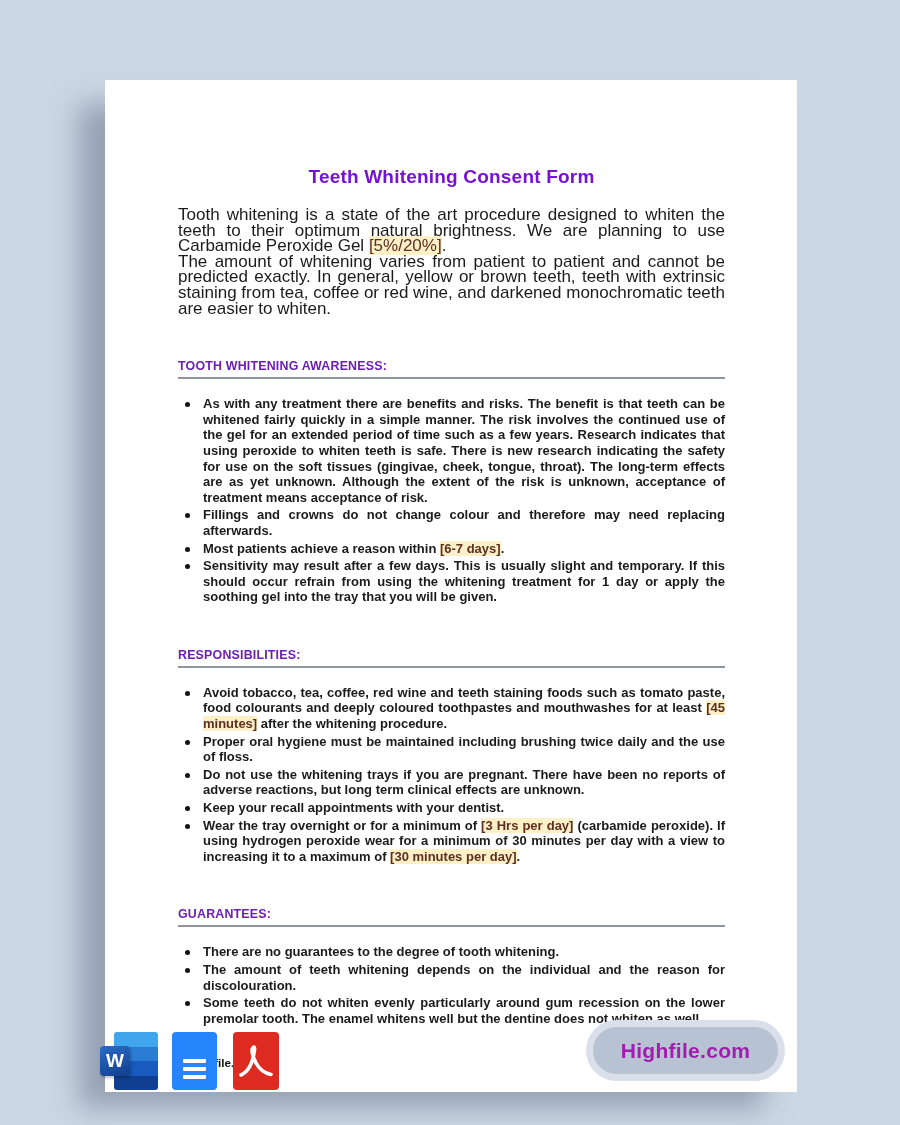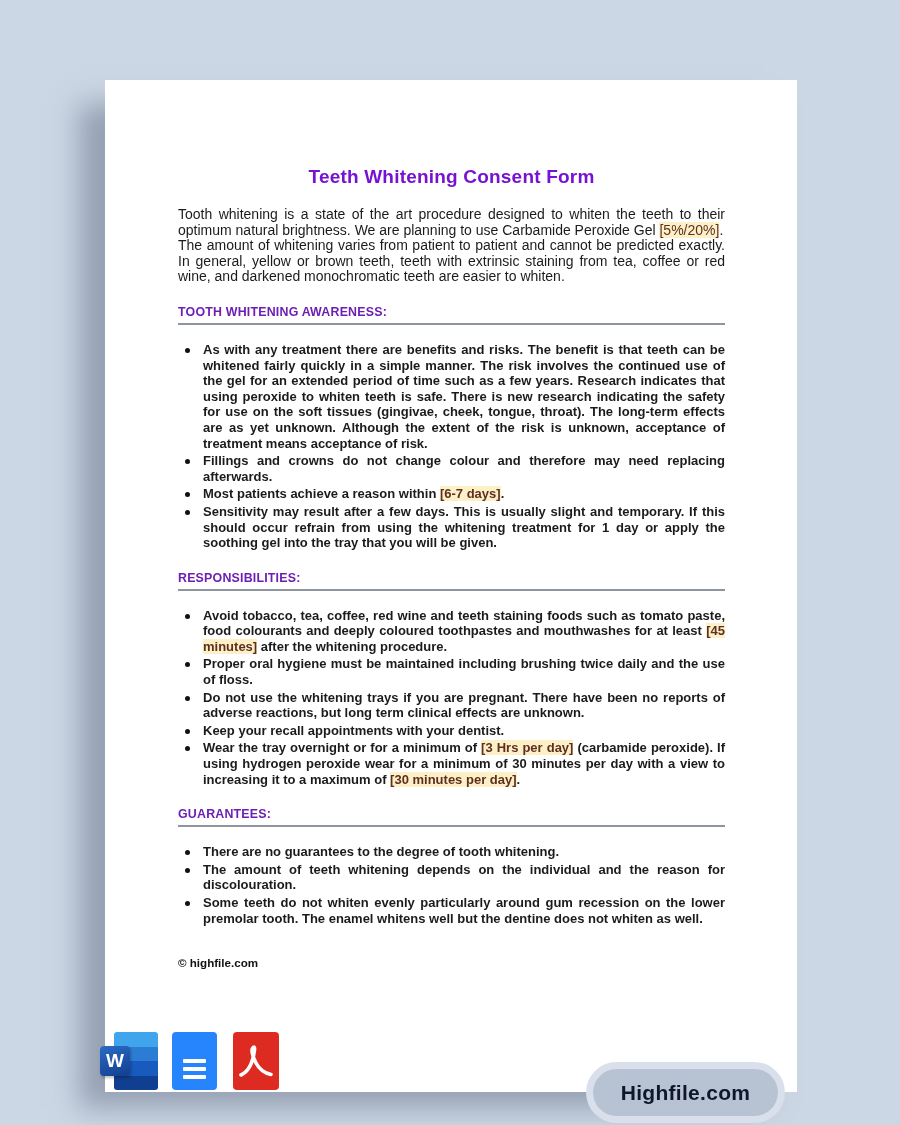--- a/index.html
+++ b/index.html
@@ -15,25 +15,25 @@
     background:#ffffff;
     box-shadow:-30px 20px 26px -4px rgba(96,108,130,0.50);
   }
   .doc-inner{padding:85px 72px 0 73px;}
   h1.doc-title{
     margin:0;text-align:center;
     font-size:19px;line-height:23px;font-weight:bold;
     color:#7612d4;letter-spacing:0.2px;
   }
   .body-text{
-    font-size:14px;line-height:15.6px;color:#1b1b1b;
+    font-size:17px;line-height:15.6px;color:#1b1b1b;
     text-align:justify;margin:0;
   }
   .intro{margin-top:19px;}
-  .section{margin-top:20px;}
+  .section{margin-top:43px;}
   h2.sec-head{
     margin:0;font-size:12.4px;font-weight:bold;color:#6d1fb5;
     letter-spacing:0.2px;
     border-bottom:2px solid #8f959e;
     padding-bottom:4px;
   }
   ul.bullets{
     list-style:none;margin:17px 0 0 0;padding:0;
   }
   ul.bullets li{
@@ -76,25 +76,25 @@
   .docs-line{position:absolute;left:11px;width:23px;height:4px;background:#fff;border-radius:1px;}
   .dl1{top:27px;}.dl2{top:35px;}.dl3{top:43px;}
   
   .pdf-icon{left:233px;top:1032px;width:46px;height:58px;}
   .pdf-body{
     position:absolute;inset:0;background:#dd2b22;border-radius:4px;overflow:hidden;
   }
   .pdf-glyph{position:absolute;left:2px;top:6px;}
   
   .highfile-btn{
-    position:absolute;left:593px;top:1069px;width:185px;height:47px;
+    position:absolute;left:593px;top:1027px;width:185px;height:47px;
     background:#b7c3d3;border-radius:24px;
     box-shadow:0 0 0 7px #d9e0eb;
     display:flex;align-items:center;justify-content:center;
-    color:#0f172a;font-weight:bold;font-size:21px;letter-spacing:0.3px;
+    color:#a21caf;font-weight:bold;font-size:21px;letter-spacing:0.3px;
     cursor:pointer;
   }
 </style>
 </head>
 <body>
 
 <div class="doc-page">
   <div class="doc-inner">
     <h1 class="doc-title">Teeth Whitening Consent Form</h1>
     <div id="intro">

